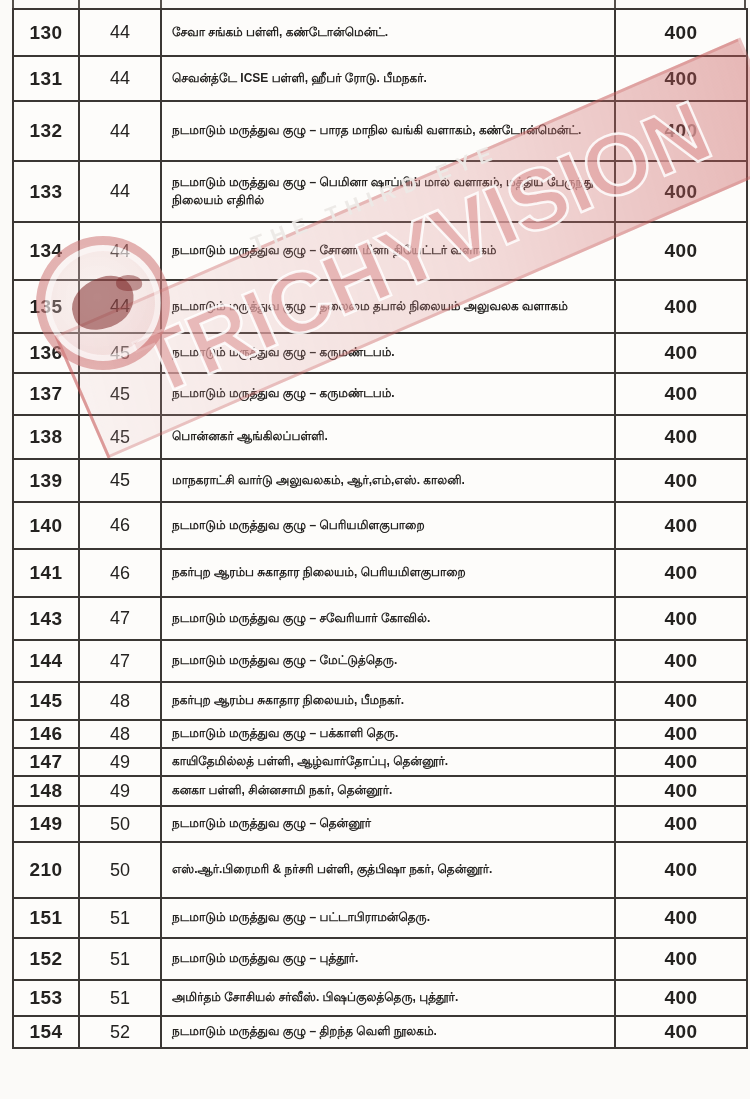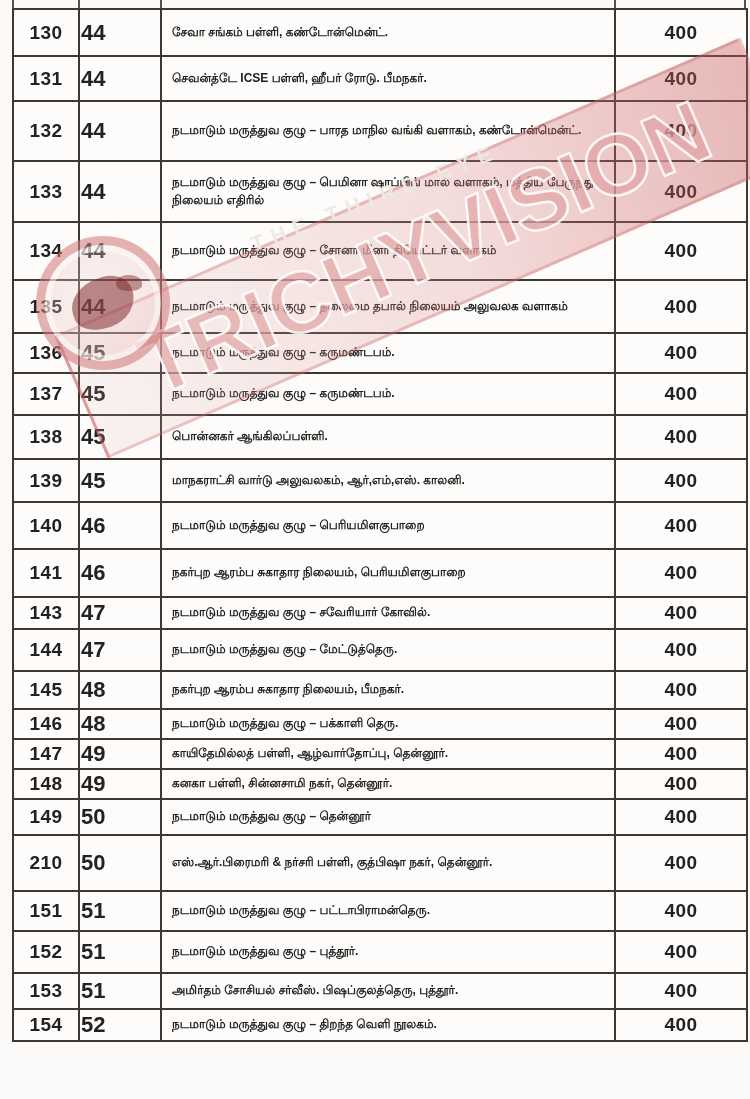--- a/index.html
+++ b/index.html
@@ -21,21 +21,21 @@
     border-collapse:collapse; table-layout:fixed;
     background:#fdfcfa;
   }
   table.doc td {
     border:2px solid #3b3734;
     color:#242220;
     vertical-align:middle;
     overflow:hidden;
   }
   .c-sno  { text-align:center; font-size:19px; font-weight:700; letter-spacing:.5px; }
-  .c-ward { font-size:22px; font-weight:700; }
+  .c-ward { text-align:center; font-size:18px; font-weight:400; }
   .c-loc  { text-align:left; padding:3px 10px; font-size:12px; font-weight:700; line-height:1.42; }
   .c-amt  { text-align:center; font-size:19px; font-weight:700; letter-spacing:.5px; }
 
   
   .wm { position:absolute; inset:0; pointer-events:none; }
   .wm-band {
     position:absolute; left:50px; top:181px; width:742px; height:128px;
     transform:rotate(-23.5deg);
     background:linear-gradient(100deg,
        rgba(228,186,186,0.15) 0%,
@@ -162,21 +162,21 @@
           <td class="c-ward">46</td>
           <td class="c-loc">நடமாடும் மருத்துவ குழு – பெரியமிளகுபாறை</td>
           <td class="c-amt">400</td>
         </tr>
         <tr style="height: 48px;">
           <td class="c-sno">141</td>
           <td class="c-ward">46</td>
           <td class="c-loc">நகர்புற ஆரம்ப சுகாதார நிலையம், பெரியமிளகுபாறை</td>
           <td class="c-amt">400</td>
         </tr>
-        <tr style="height: 32px; margin-left: 33px;">
+        <tr style="height: 43px; margin-left: 33px;">
           <td class="c-sno">143</td>
           <td class="c-ward">47</td>
           <td class="c-loc">நடமாடும் மருத்துவ குழு – சவேரியார் கோவில்.</td>
           <td class="c-amt">400</td>
         </tr>
         <tr style="height: 42px;">
           <td class="c-sno">144</td>
           <td class="c-ward">47</td>
           <td class="c-loc">நடமாடும் மருத்துவ குழு –  மேட்டுத்தெரு.</td>
           <td class="c-amt">400</td>

